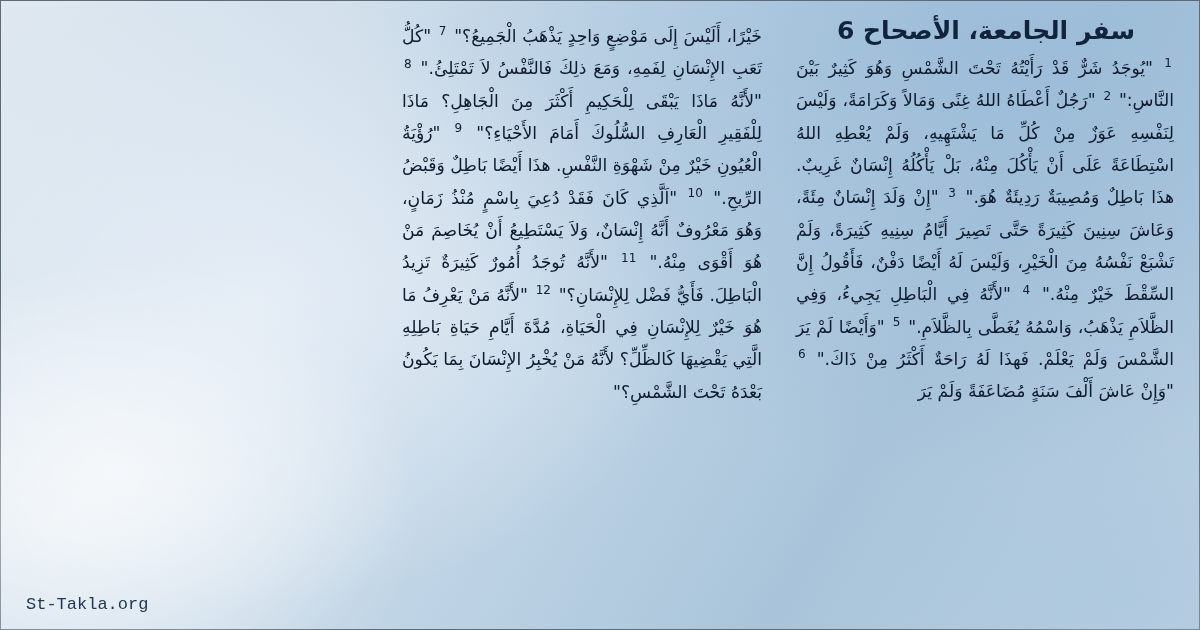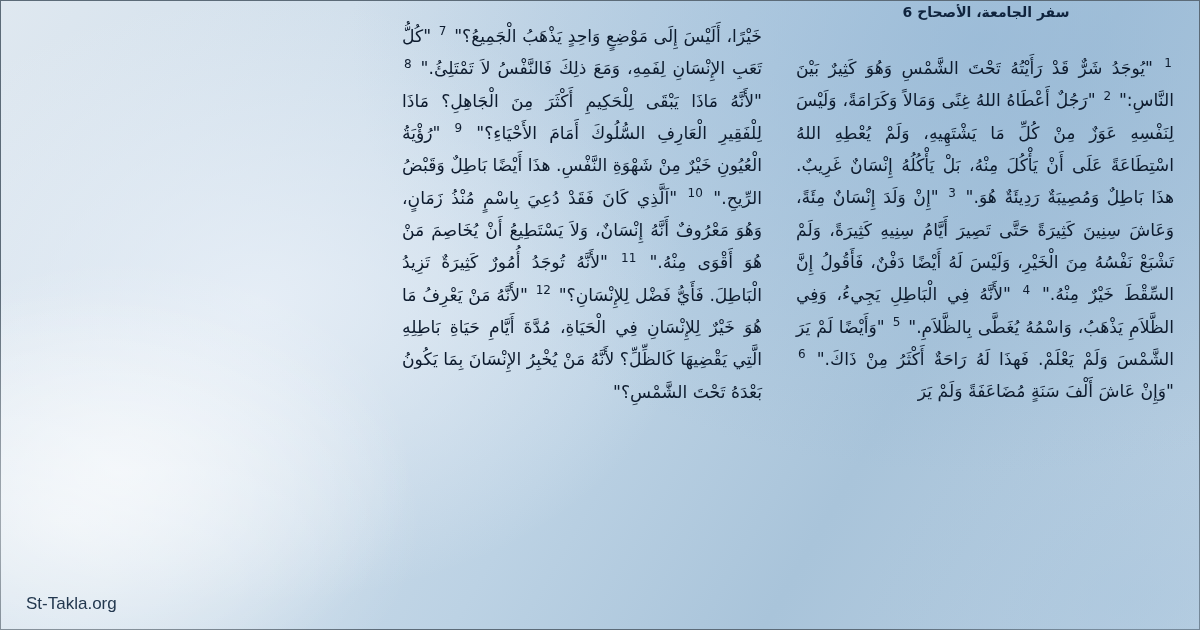--- a/index.html
+++ b/index.html
@@ -34,25 +34,25 @@
   }
   .border-frame {
     position: absolute;
     inset: 0;
     border: 1px solid #5c6b78;
     pointer-events: none;
     box-sizing: border-box;
   }
   .title {
     position: absolute;
-    top: 4px;
+    top: 16px;
     right: 34px;
     width: 360px;
     text-align: center;
-    font-size: 14px;
+    font-size: 25px;
     font-weight: bold;
     color: #10243e;
     letter-spacing: 0;
     z-index: 3;
   }
   .col {
     position: absolute;
     top: 0;
     color: #0d1b2e;
     font-size: 17.2px;
@@ -77,21 +77,21 @@
     font-weight: normal;
     color: #0d1b2e;
     padding: 0 2px;
   }
   .watermark {
     position: absolute;
     left: 26px;
     bottom: 16px;
     font-size: 17px;
     color: #23384f;
-    font-family: Liberation Sans, sans-serif;
+    font-family: Liberation Mono, monospace;
     direction: ltr;
     z-index: 4;
     margin-top: 17px;
   }
 </style>
 </head>
 <body>
 
 <div id="page">
   <div class="border-frame"></div>

